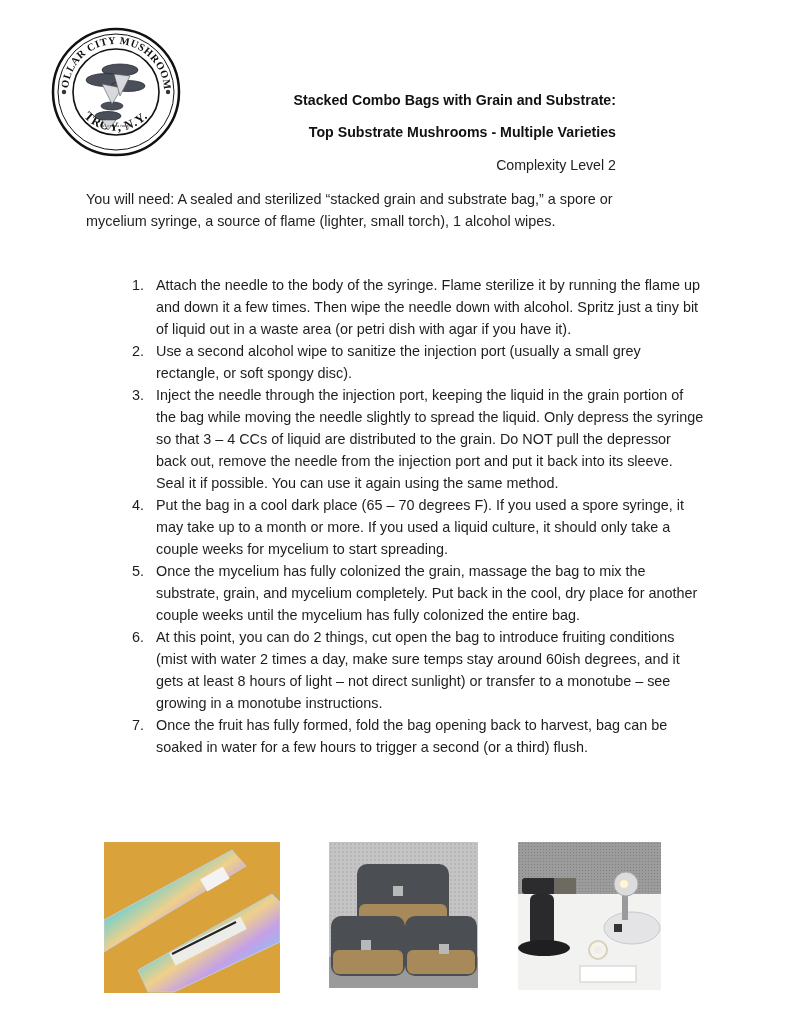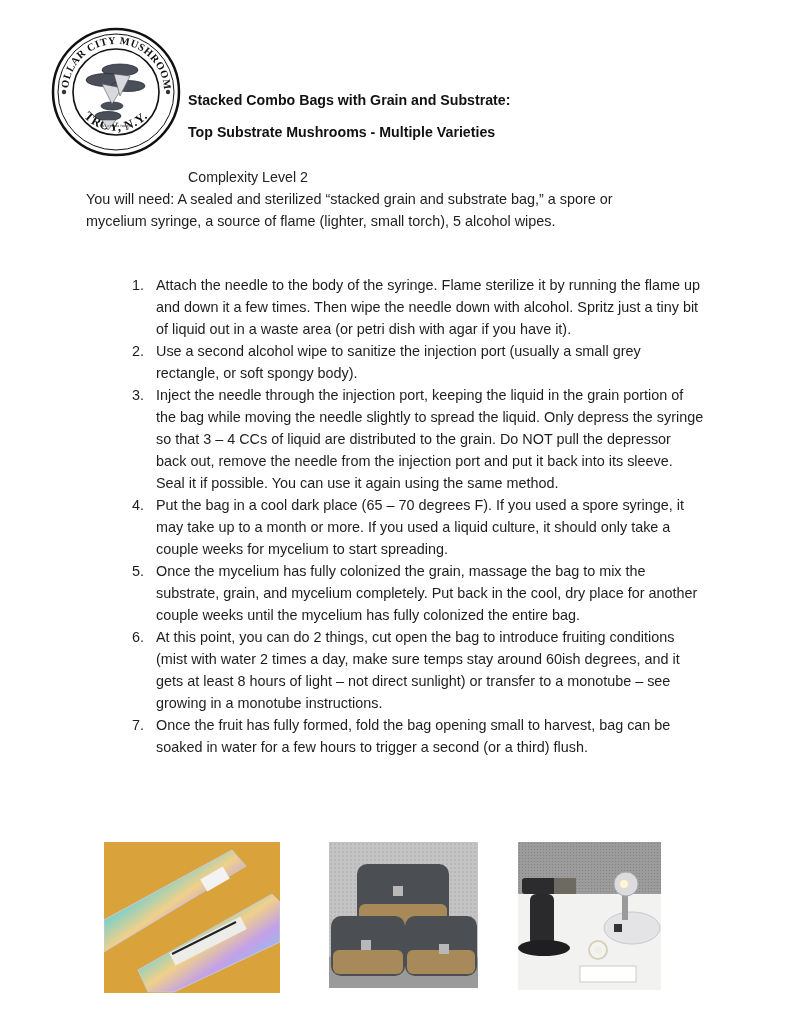--- a/index.html
+++ b/index.html
@@ -3,25 +3,25 @@
 <meta charset="utf-8">
 <style>
   html, body { margin: 0; padding: 0; background: #ffffff; }
   body {
     width: 786px; height: 1023px; position: relative; overflow: hidden;
     font-family: "Liberation Sans", "DejaVu Sans", sans-serif;
     color: #1e1e1e;
   }
   .logo { position: absolute; left: 50px; top: 26px; width: 132px; height: 132px; }
   .title1, .title2, .subtitle {
-    position: absolute; left: 188px; width: 420px; text-align: left;
+    position: absolute; left: 196px; width: 420px; text-align: right;
   }
   .title1 { top: 92px; font-size: 14.2px; font-weight: bold; color: #111; }
   .title2 { top: 124px; font-size: 14.2px; font-weight: bold; color: #111; }
-  .subtitle { top: 157px; font-size: 14.2px; color: #222; margin-top: 12px; }
+  .subtitle { top: 157px; font-size: 14.2px; color: #222; }
   .intro {
     position: absolute; left: 86px; top: 188px; width: 580px;
     font-size: 14.4px; line-height: 22px; color: #1e1e1e;
   }
   .steps {
     position: absolute; left: 132px; top: 274px; width: 572px;
     margin: 0; padding: 0; list-style: none;
   }
   .step { position: relative; padding-left: 24px; font-size: 14.4px; line-height: 22px; color: #1e1e1e; }
   .step-num { position: absolute; left: 0; top: 0; }
@@ -65,50 +65,50 @@
     <text x="66" y="101" text-anchor="middle" font-family="'Liberation Serif', serif" font-size="4.5" fill="#333">fuel excess fungus</text>
     <circle cx="14" cy="66" r="2.2" fill="#333"></circle>
     <circle cx="118" cy="66" r="2.2" fill="#333"></circle>
   </svg>
 </div>
 
 <div class="title1">Stacked Combo Bags with Grain and Substrate:</div>
 <div class="title2">Top Substrate Mushrooms - Multiple Varieties</div>
 <div class="subtitle">Complexity Level 2</div>
 
-<div class="intro">You will need:  A sealed and sterilized “stacked grain and substrate bag,” a spore or mycelium syringe, a source of flame (lighter, small torch), 5 alcohol wipes.</div>
+<div class="intro">You will need:  A sealed and sterilized “stacked grain and substrate bag,” a spore or mycelium syringe, a source of flame (lighter, small torch), 1 alcohol wipes.</div>
 
 <ol class="steps">
   <li class="step">
     <span class="step-num">1.</span>
     <span>Attach the needle to the body of the syringe.  Flame sterilize it by running the flame up and down it a few times.  Then wipe the needle down with alcohol.  Spritz just a tiny bit of liquid out in a waste area (or petri dish with agar if you have it).</span>
   </li>
   <li class="step">
     <span class="step-num">2.</span>
-    <span>Use a second alcohol wipe to sanitize the injection port (usually a small grey rectangle, or soft spongy body).</span>
+    <span>Use a second alcohol wipe to sanitize the injection port (usually a small grey rectangle, or soft spongy disc).</span>
   </li>
   <li class="step">
     <span class="step-num">3.</span>
     <span>Inject the needle through the injection port, keeping the liquid in the grain portion of the bag while moving the needle slightly to spread the liquid.  Only depress the syringe so that 3 – 4 CCs of liquid are distributed to the grain.  Do NOT pull the depressor back out, remove the needle from the injection port and put it back into its sleeve.  Seal it if possible.  You can use it again using the same method.</span>
   </li>
   <li class="step">
     <span class="step-num">4.</span>
     <span>Put the bag in a cool dark place (65 – 70 degrees F).  If you used a spore syringe, it may take up to a month or more.  If you used a liquid culture, it should only take a couple weeks for mycelium to start spreading.</span>
   </li>
   <li class="step">
     <span class="step-num">5.</span>
     <span>Once the mycelium has fully colonized the grain, massage the bag to mix the substrate, grain, and mycelium completely.  Put back in the cool, dry place for another couple weeks until the mycelium has fully colonized the entire bag.</span>
   </li>
   <li class="step">
     <span class="step-num">6.</span>
     <span>At this point, you can do 2 things, cut open the bag to introduce fruiting conditions (mist with water 2 times a day, make sure temps stay around 60ish degrees, and it gets at least 8 hours of light – not direct sunlight) or transfer to a monotube – see growing in a monotube instructions.</span>
   </li>
   <li class="step">
     <span class="step-num">7.</span>
-    <span>Once the fruit has fully formed, fold the bag opening small to harvest, bag can be soaked in water for a few hours to trigger a second (or a third) flush.</span>
+    <span>Once the fruit has fully formed, fold the bag opening back to harvest, bag can be soaked in water for a few hours to trigger a second (or a third) flush.</span>
   </li>
 </ol>
 
 <div class="photos">
   <div class="photo p1">
     <svg width="176" height="151" viewBox="0 0 176 151">
       <defs>
         <linearGradient id="holo1" x1="0" y1="0" x2="1" y2="1">
           <stop offset="0" stop-color="#9fb7d8"></stop>
           <stop offset="0.2" stop-color="#e6e6f0"></stop>

